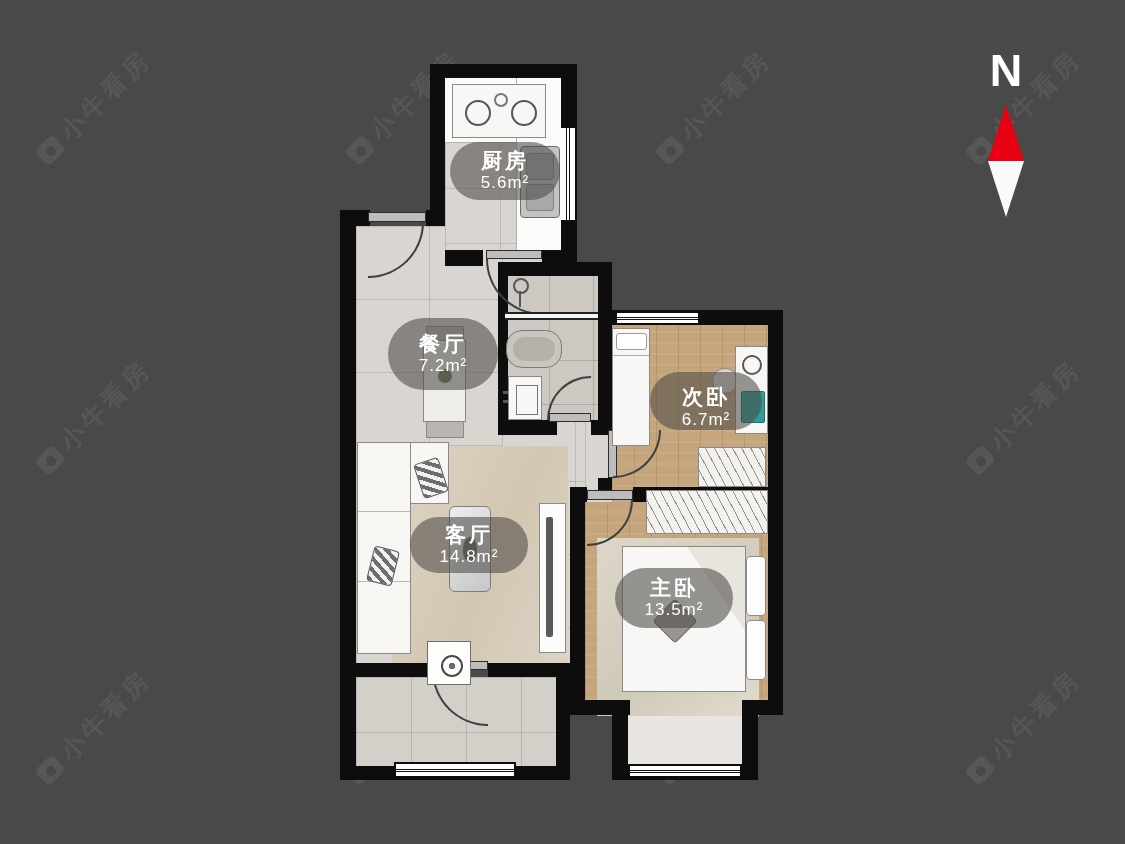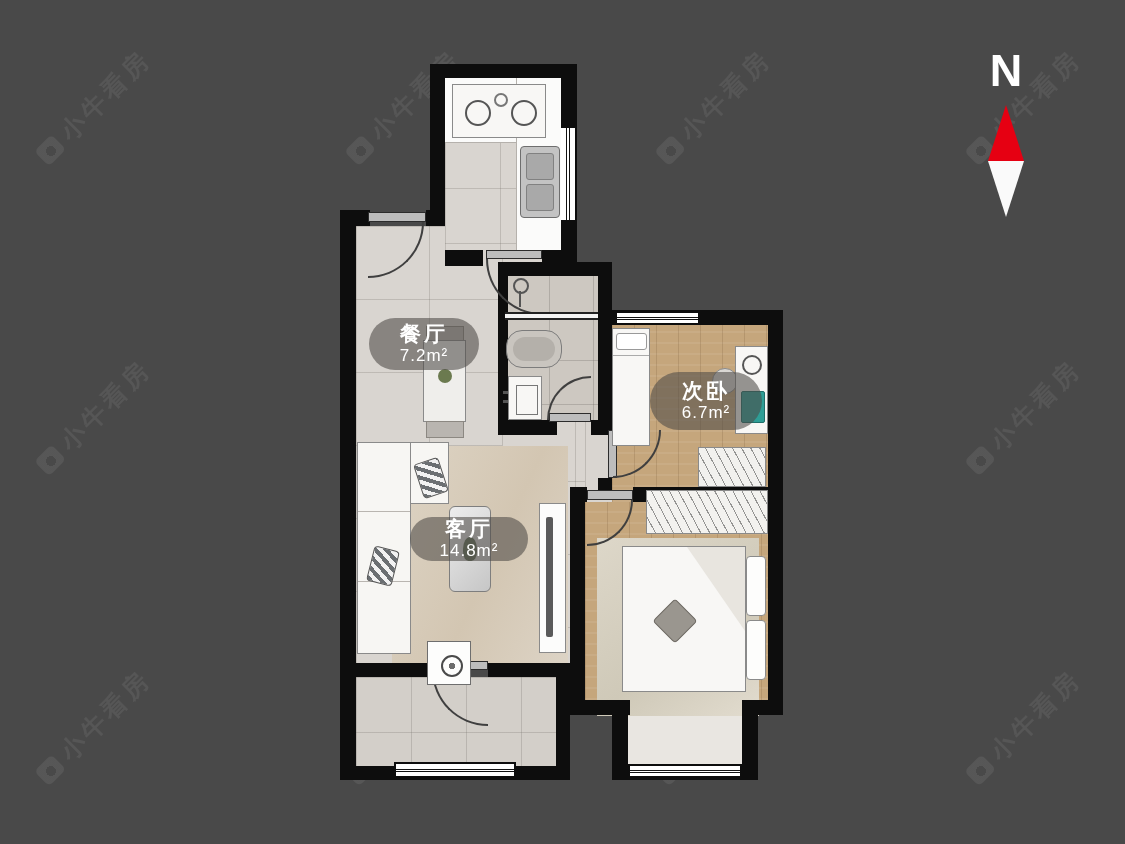--- a/index.html
+++ b/index.html
@@ -243,26 +243,34 @@
   </div>
 
   <div class="furn hatch" style="left:646px;top:490px;width:122px;height:44px;background-color:#f3f2ef;"></div>
   <div class="furn" style="left:622px;top:546px;width:124px;height:146px;overflow:hidden;">
     <div class="abs" style="right:0;top:0;width:0;height:0;border-left:58px solid transparent;border-top:84px solid #e8e5df;"></div>
     <div class="abs" style="left:36px;top:58px;width:30px;height:30px;background:#9a968f;border-radius:4px;transform:rotate(45deg);border:1px solid #6f6b64;"></div>
   </div>
   <div class="abs" style="left:746px;top:556px;width:18px;height:58px;background:#fdfdfc;border:1px solid #8a8a8a;border-radius:4px;"></div>
   <div class="abs" style="left:746px;top:620px;width:18px;height:58px;background:#fdfdfc;border:1px solid #8a8a8a;border-radius:4px;"></div>
 
-  <div class="pill" style="left:369px;top:318px;width:110px;height:52px;">
+  <div class="pill" style="left:450px;top:142px;width:110px;height:58px;">
+    <span class="rname">厨房</span>
+    <span class="rarea">5.6m²</span>
+  </div>
+  <div class="pill" style="left:388px;top:318px;width:110px;height:72px;">
     <span class="rname">餐厅</span>
     <span class="rarea">7.2m²</span>
   </div>
-  <div class="pill" style="left:650px;top:372px;width:112px;height:58px;">
+  <div class="pill" style="left:650px;top:372px;width:112px;height:58px;justify-content:flex-end;">
     <span class="rname">次卧</span>
     <span class="rarea">6.7m²</span>
   </div>
-  <div class="pill" style="left:410px;top:517px;width:118px;height:44px;">
+  <div class="pill" style="left:410px;top:517px;width:118px;height:56px;">
     <span class="rname">客厅</span>
     <span class="rarea">14.8m²</span>
   </div>
+  <div class="pill" style="left:615px;top:568px;width:118px;height:60px;">
+    <span class="rname">主卧</span>
+    <span class="rarea">13.5m²</span>
+  </div>
 
 </div>
 
 </body></html>

